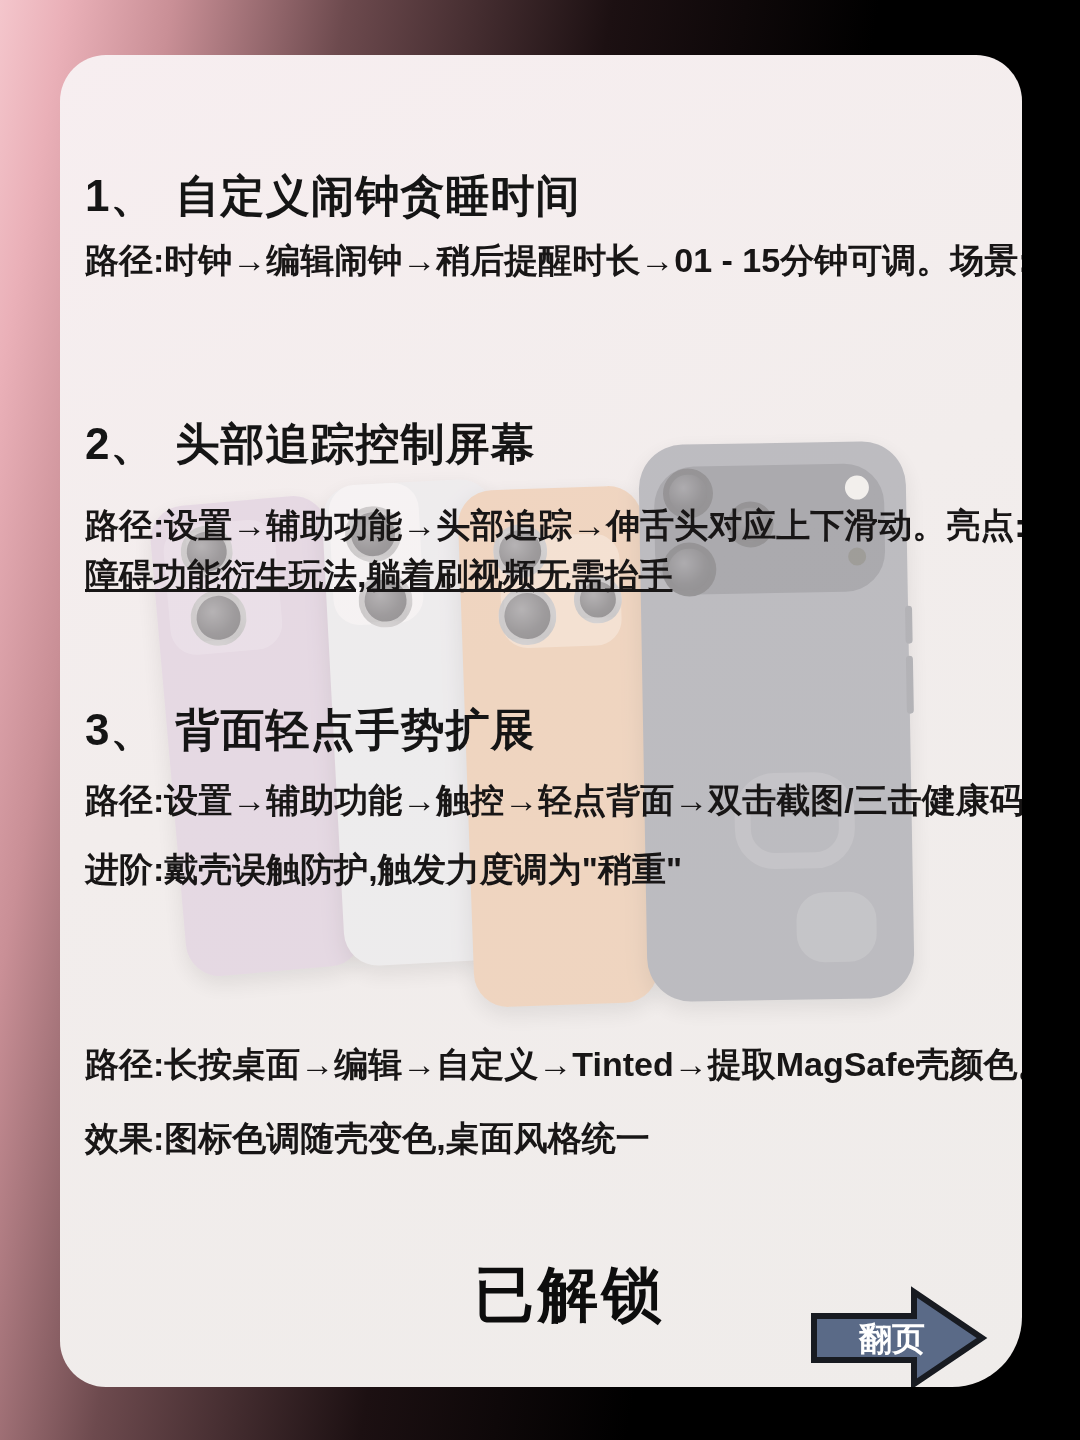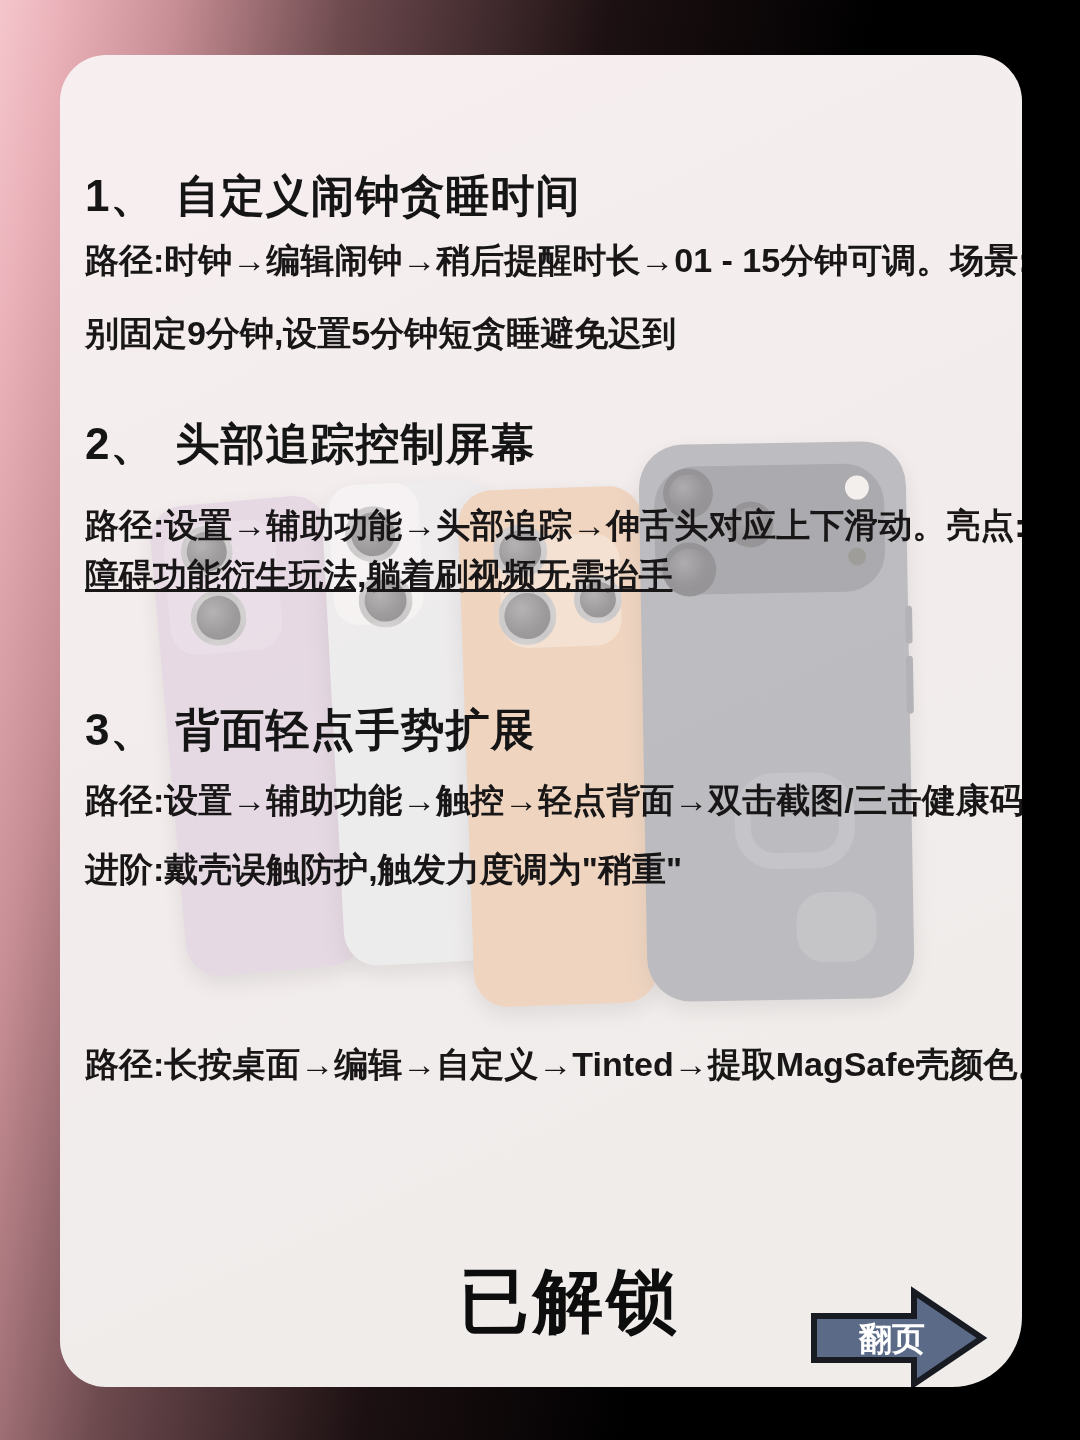--- a/index.html
+++ b/index.html
@@ -52,21 +52,21 @@
   .body-line{
     position:absolute;left:25px;white-space:nowrap;color:#181616;
     font-size:34px;font-weight:700;letter-spacing:0;
   }
   .t1{top:112px;} .l1a{top:183px;} .l1b{top:256px;}
   .t2{top:360px;} .l2a{top:448px;} .l2b{top:498px;text-decoration:underline;}
   .t3{top:646px;} .l3a{top:723px;} .l3b{top:792px;}
   .t4{top:916px;} .l4a{top:987px;} .l4b{top:1061px;}
   .unlocked{
     position:absolute;left:250px;top:1200px;width:520px;text-align:center;
-    font-size:70px;font-weight:900;color:#0d0d0d;letter-spacing:4px;
+    font-size:60px;font-weight:900;color:#0d0d0d;letter-spacing:4px;
   }
   .page-turn{
     position:absolute;left:748px;top:1231px;width:180px;height:104px;
     background:none;border:none;cursor:pointer;
   }
   .page-turn svg{display:block;width:180px;height:104px;overflow:visible;}
   .page-turn text{
     font-family:"Liberation Sans","DejaVu Sans",sans-serif;
     font-size:33px;font-weight:700;fill:#ffffff;
   }
@@ -105,35 +105,35 @@
         <div class="side-btn" style="right:-4px;top:215px;height:58px;"></div>
         <div class="ghost ring" style="left:90px;top:330px;width:120px;height:96px;"></div>
         <div class="ghost" style="left:150px;top:450px;width:80px;height:70px;border-radius:28px;"></div>
       </div>
     </div>
 
     <div class="sec-title t1">
       <span class="num">1、</span><span>自定义闹钟贪睡时间</span>
     </div>
     <div class="body-line l1a">路径:时钟→编辑闹钟→稍后提醒时长→01 - 15分钟可调。场景:告</div>
-    <div class="body-line l1b">别固定9分钟,设置5分钟短贪睡避免迟到</div>
 
     <div class="sec-title t2">
       <span class="num">2、</span><span>头部追踪控制屏幕</span>
     </div>
     <div class="body-line l2a">路径:设置→辅助功能→头部追踪→伸舌头对应上下滑动。亮点:无</div>
     <div class="body-line l2b">障碍功能衍生玩法,躺着刷视频无需抬手</div>
 
     <div class="sec-title t3">
       <span class="num">3、</span><span>背面轻点手势扩展</span>
     </div>
     <div class="body-line l3a">路径:设置→辅助功能→触控→轻点背面→双击截图/三击健康码。</div>
     <div class="body-line l3b">进阶:戴壳误触防护,触发力度调为"稍重"</div>
 
     <div class="body-line l4a">路径:长按桌面→编辑→自定义→Tinted→提取MagSafe壳颜色。</div>
+    <div class="body-line l4b">效果:图标色调随壳变色,桌面风格统一</div>
 
     <div class="unlocked">已解锁</div>
 
     <button class="page-turn">
       <svg viewBox="0 0 180 104">
         <polygon points="6,30 106,30 106,6 174,52 106,98 106,74 6,74" fill="var(--arrow-fill)" stroke="var(--arrow-border)" stroke-width="6" stroke-linejoin="miter"></polygon>
         <text x="84" y="64" text-anchor="middle">翻页</text>
       </svg>
     </button>
 

